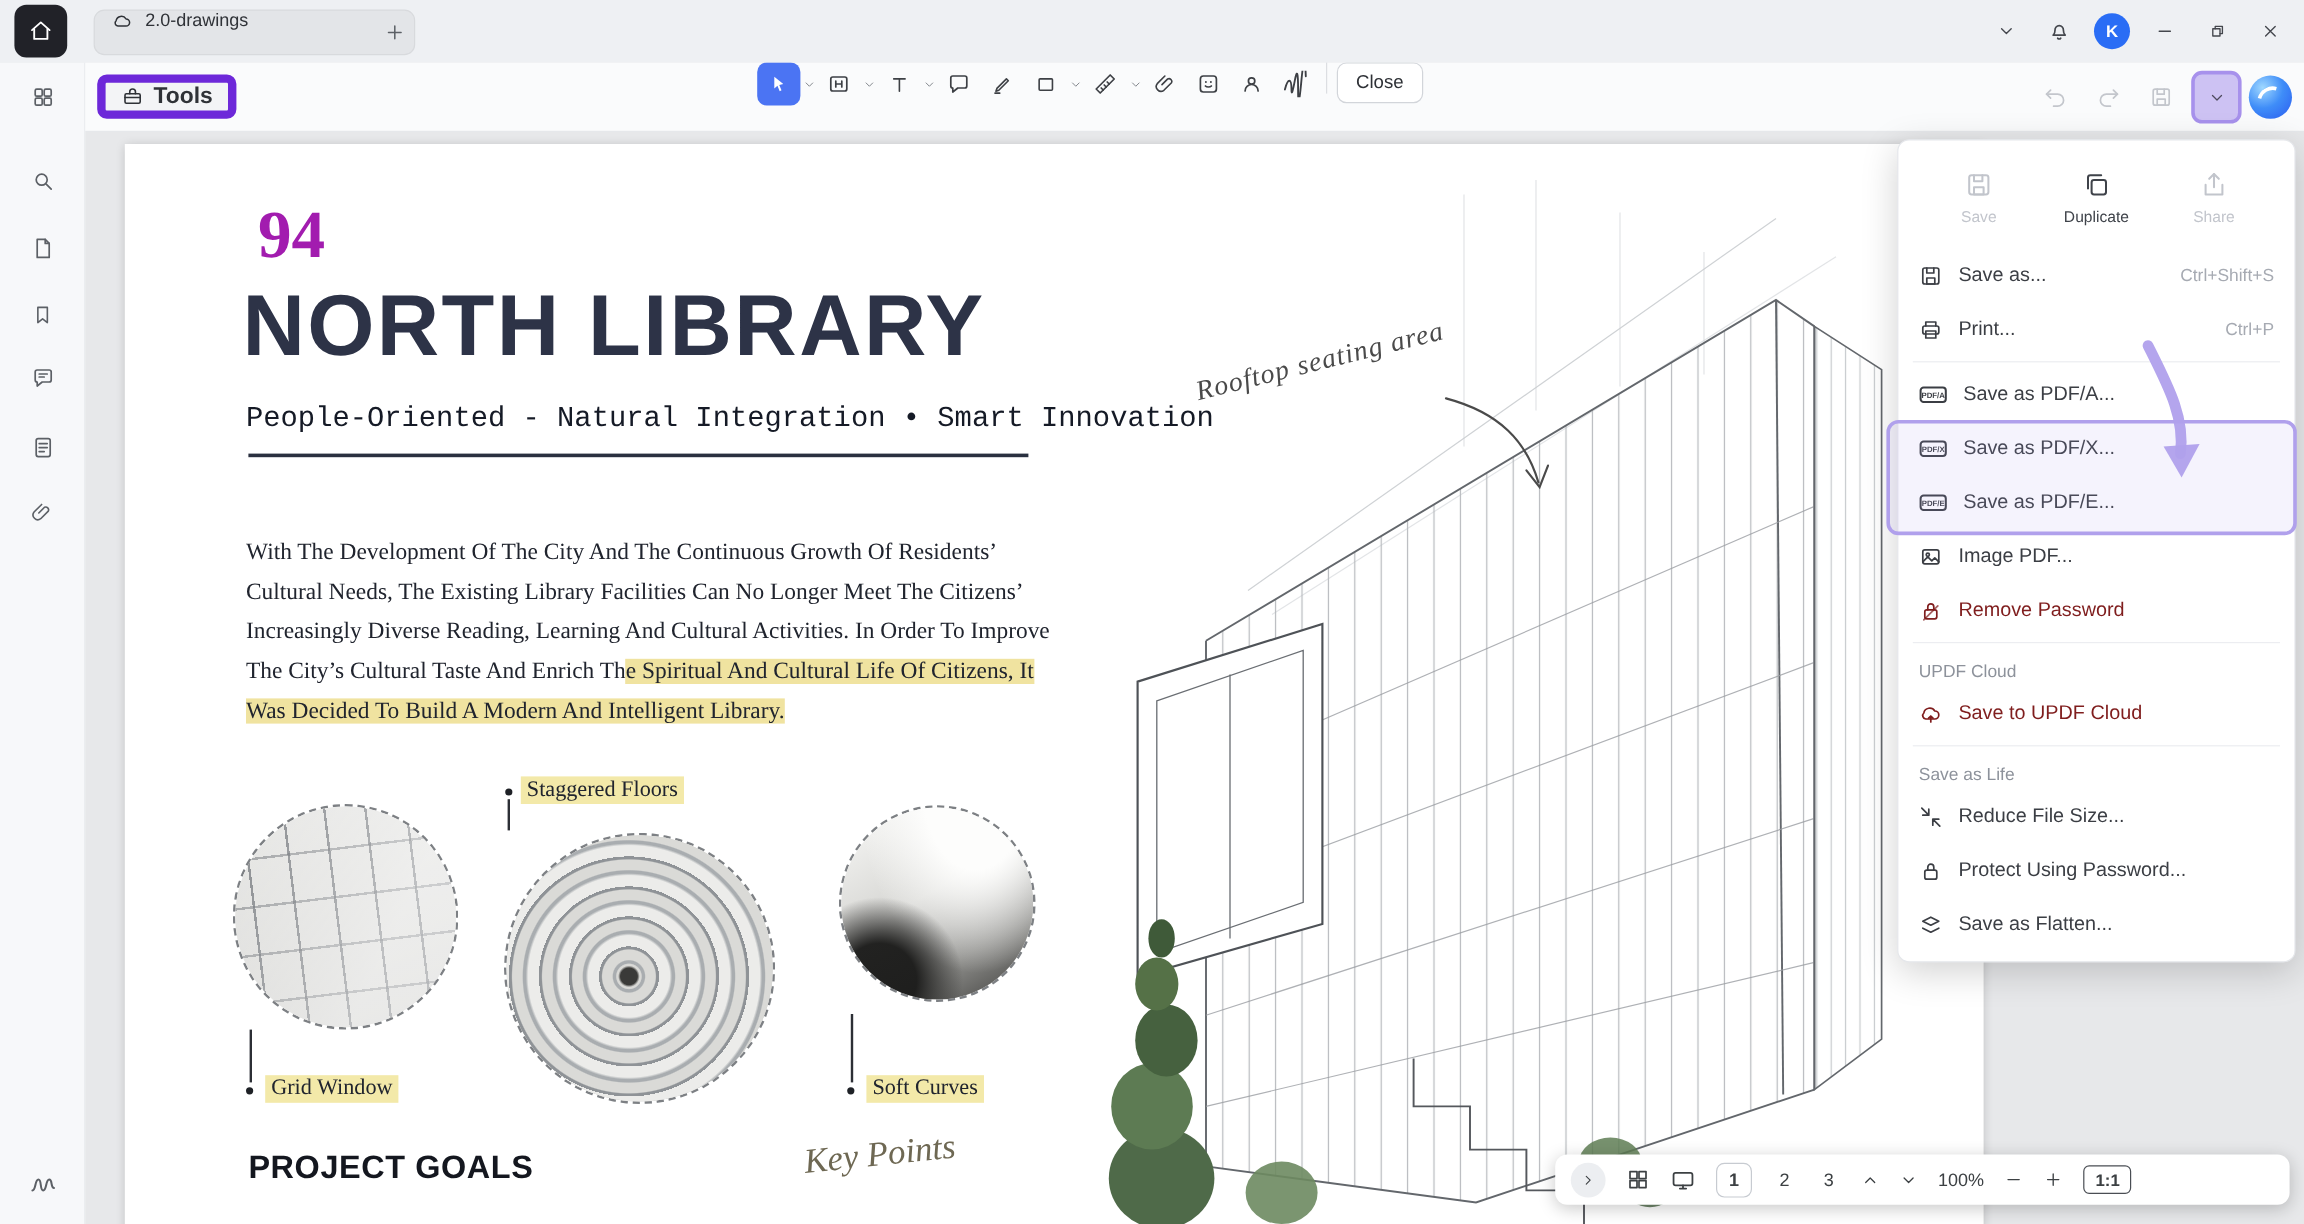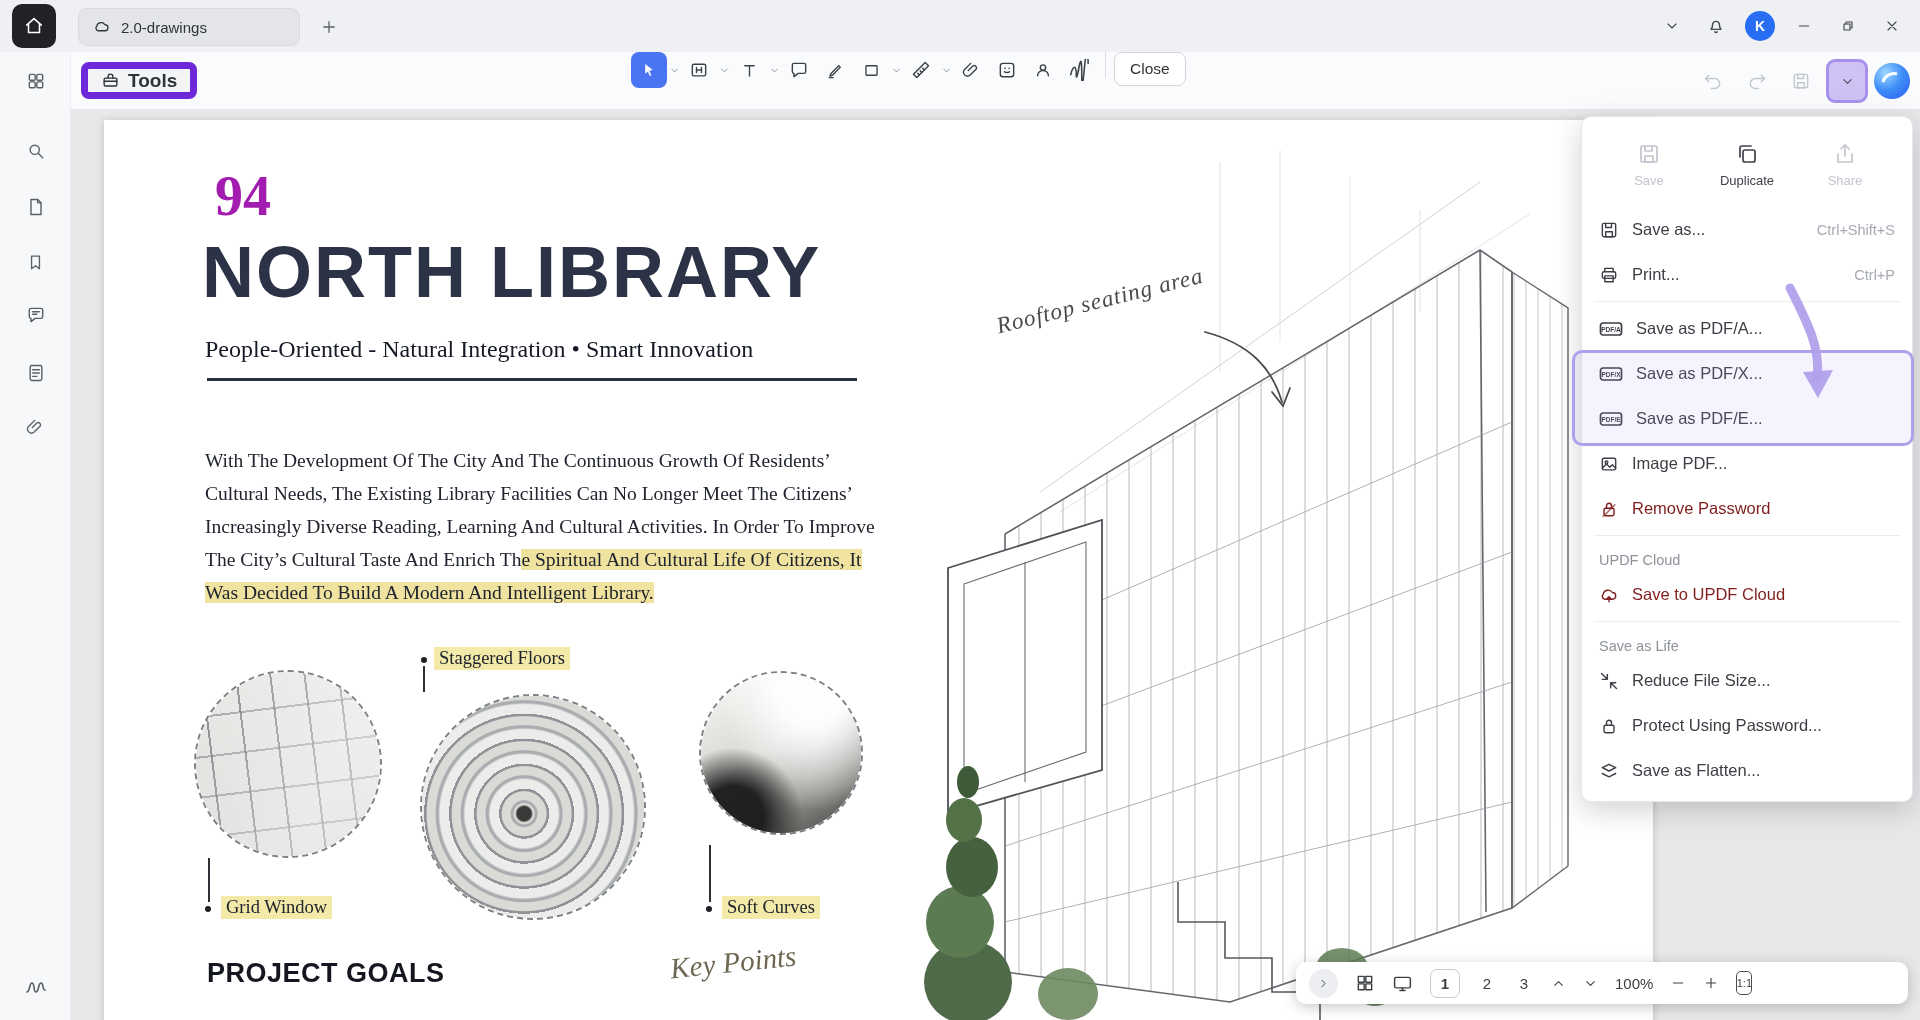--- a/index.html
+++ b/index.html
@@ -5,21 +5,21 @@
   *{margin:0;padding:0;box-sizing:border-box}
   html,body{width:1920px;height:1020px;overflow:hidden}
   body{position:relative;background:#e7e8ea;font-family:"Liberation Sans",sans-serif;color:#33363b}
   svg{display:block}
   .ic path,.ic rect,.ic circle,.ic line,.ic polyline{stroke:currentColor;fill:none;stroke-width:1.7;stroke-linecap:round;stroke-linejoin:round}
   .ic .fill{fill:currentColor;stroke:none}
 
   
   .titlebar{position:absolute;top:0;left:0;right:0;height:52px;background:#eef0f3;z-index:30}
   .home-btn{position:absolute;left:12px;top:4px;width:44px;height:44px;border-radius:10px;background:#212228;display:flex;align-items:center;justify-content:center;color:#fff}
-  .tab{position:absolute;left:78px;top:8px;width:222px;height:38px;background:#e3e5e8;border:1px solid #d8dadd;border-radius:9px;display:flex;align-items:center;gap:10px;padding:0 14px;font-size:15px;color:#2f3237}
+  .tab{position:absolute;left:78px;top:8px;width:268px;height:38px;background:#e3e5e8;border:1px solid #d8dadd;border-radius:9px;display:flex;align-items:flex-start;gap:10px;padding:0 14px;font-size:15px;color:#2f3237}
   .newtab{position:absolute;left:316px;top:14px;width:26px;height:26px;display:flex;align-items:center;justify-content:center;color:#5c6066}
   .tb-right{position:absolute;right:6px;top:0;height:52px;display:flex;align-items:center}
   .tb-btn{width:44px;height:52px;display:flex;align-items:center;justify-content:center;color:#44474d}
   .avatar{width:30px;height:30px;border-radius:50%;background:#2a6df5;color:#fff;font-size:14px;font-weight:bold;display:flex;align-items:center;justify-content:center}
 
   
   .toolbar{position:absolute;top:52px;left:71px;right:0;height:58px;background:#fafbfc;border-bottom:1px solid #e6e8eb;z-index:25}
   .tools-btn{position:absolute;left:10px;top:10px;height:37px;display:flex;align-items:center;gap:8px;padding:0 13px;border:7px solid #6d28d9;border-radius:8px;background:#f3f4f6;font-size:19px;font-weight:bold;color:#2f3237}
   .center-tools{position:absolute;left:560px;top:0;height:58px;display:flex;align-items:flex-start;gap:0}
   .tool{width:36px;height:36px;border-radius:8px;display:flex;align-items:center;justify-content:center;color:#3d4045}
@@ -37,21 +37,21 @@
   
   .sidebar{position:absolute;left:0;top:52px;bottom:0;width:71px;background:#f7f8fa;border-right:1px solid #ebedf0;z-index:20}
   .sb{position:absolute;left:0;width:71px;height:44px;display:flex;align-items:center;justify-content:center;color:#5c6066}
 
   
   .content{position:absolute;left:71px;top:110px;right:0;bottom:0;background:#e7e8ea;overflow:hidden}
   .pdf-page{position:absolute;left:33px;top:10px;width:1549px;height:1200px;background:#fff;box-shadow:0 1px 8px rgba(0,0,0,.18)}
   .serif{font-family:"Liberation Serif",serif}
   .num94{position:absolute;left:111px;top:44px;font-family:"Liberation Serif",serif;font-size:56px;font-weight:bold;color:#a21caf}
   .doc-title{position:absolute;left:98px;top:116px;font-size:72px;line-height:1;font-weight:800;letter-spacing:2px;color:#2d3347}
-  .doc-sub{position:absolute;left:101px;top:216px;font-family:Liberation Serif, serif;font-size:24px;color:#151a26}
+  .doc-sub{position:absolute;left:101px;top:216px;font-family:Liberation Mono, monospace;font-size:24px;color:#151a26}
   .doc-rule{position:absolute;left:103px;top:258px;width:650px;height:3px;background:#2a3040}
   .doc-para{position:absolute;left:101px;top:324px;width:692px;font-family:"Liberation Serif",serif;font-size:19.5px;line-height:33px;color:#20242e}
   .hl{background:#f0e3a0}
   .cap{position:absolute;font-family:"Liberation Serif",serif;font-size:18.5px;color:#20242e;background:#f3e9a9;padding:1px 5px}
   .vline{position:absolute;width:2px;background:#2c2f35}
   .dot{position:absolute;width:6px;height:6px;border-radius:50%;background:#1e2126}
   .circle{position:absolute;border-radius:50%;border:2px dashed #7d8084;overflow:hidden}
   .c1tex{position:absolute;inset:-20%;background:
     linear-gradient(115deg,rgba(255,255,255,0) 0%,rgba(255,255,255,.55) 62%),
     repeating-linear-gradient(83deg,rgba(70,75,82,.7) 0 2px,transparent 2px 34px),
@@ -84,21 +84,21 @@
   .menu-hl{position:absolute;left:1572px;top:350px;width:342px;height:96px;border:3px solid #b0a0ec;background:rgba(176,160,236,.12);border-radius:10px;z-index:55;pointer-events:none}
   .arrow-ov{position:absolute;left:1765px;top:282px;z-index:60;pointer-events:none}
 
   
   .bottombar{position:absolute;left:1296px;top:962px;height:42px;width:612px;background:#fff;border-radius:10px;box-shadow:0 3px 14px rgba(0,0,0,.22);display:flex;align-items:center;gap:17px;padding:0 13px;z-index:45}
   .bb{display:flex;align-items:center;justify-content:center;color:#3c4043}
   .bb-circle{width:29px;height:29px;border-radius:50%;background:#eceef1}
   .pgbox{width:30px;height:29px;border:1.5px solid #c7cbd1;border-radius:7px;font-size:15px;font-weight:bold}
   .pg{font-size:15px;width:20px}
   .zoom{font-size:15px}
-  .fit{width:16px;height:24px;border:1.6px solid #4a4e54;border-radius:5px;font-size:11px;font-weight:normal}
+  .fit{width:40px;height:24px;border:1.6px solid #4a4e54;border-radius:5px;font-size:14px;font-weight:bold}
 </style>
 </head>
 <body>
 
 <div class="titlebar">
   <div class="home-btn">
     <svg class="ic" width="22" height="22" viewBox="0 0 24 24">
         <path d="M4 11 L12 4 L20 11"></path>
         <path d="M6 10 V19 H18 V10"></path>
       </svg>

